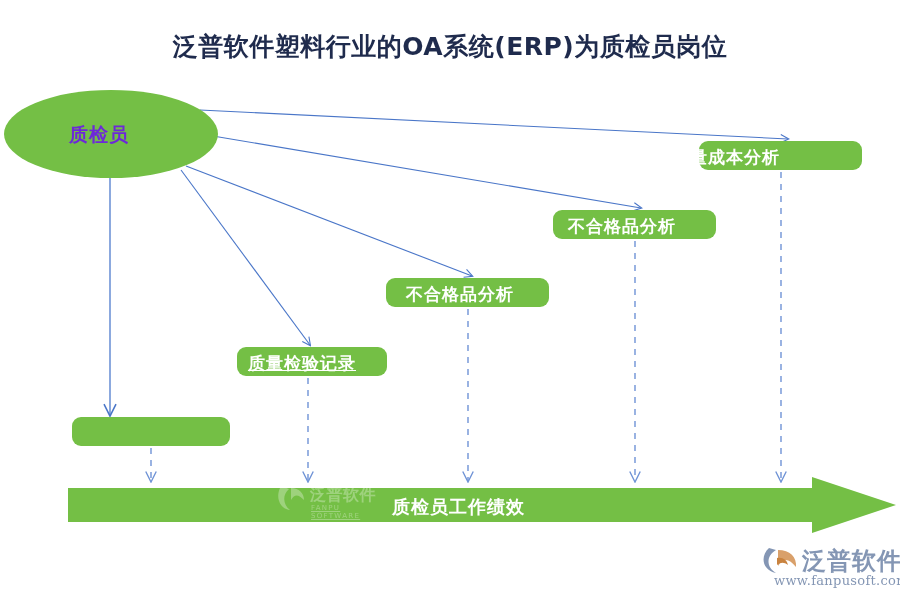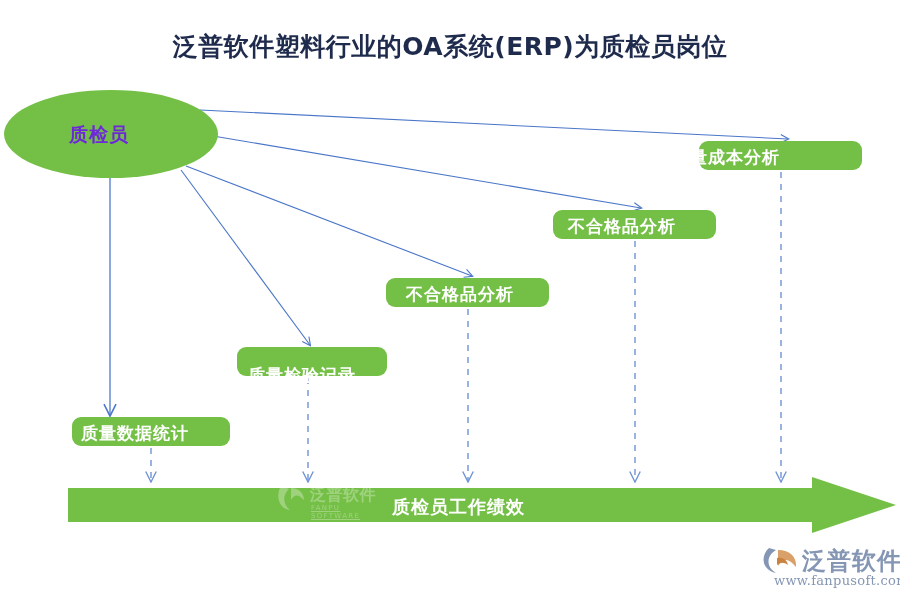--- a/index.html
+++ b/index.html
@@ -163,22 +163,21 @@
 
   <div class="title-block">
     <div>泛普软件塑料行业的OA系统(ERP)为质检员岗位</div>
   </div>
 
   <div class="ellipse-label" style="left:69px; top:122px;">质检员</div>
 
   <div class="node-label" style="left:672px; top:146px;">质量成本分析</div>
   <div class="node-label" style="left:568px; top:215px;">不合格品分析</div>
   <div class="node-label" style="left:406px; top:283px;">不合格品分析</div>
-  <div class="node-label" style="left:248px; top:364px;text-decoration:underline;">质量检验记录</div>
-  <div class="node-label" style="left:81px; top:422px;">质量数据统计</div>
+  <div class="node-label" style="left:248px; top:352px;text-decoration:underline;">质量检验记录</div>
 
   <div class="band-label" style="left:392px; top:495px;">质检员工作绩效</div>
 
   <div class="watermark">
     <svg width="32" height="30" viewBox="0 0 32 30">
       <path d="M4,4 C-2,14 2,27 13,28 C6,23 5,13 12,7 Z" fill="#ffffff"></path>
       <path d="M14,6 C22,6 27,11 27,18 C22,13 18,11 14,18 Z" fill="#ffffff"></path>
     </svg>
     <div class="wm-cn">泛普软件</div>
     <div class="wm-en">FANPU SOFTWARE</div>

